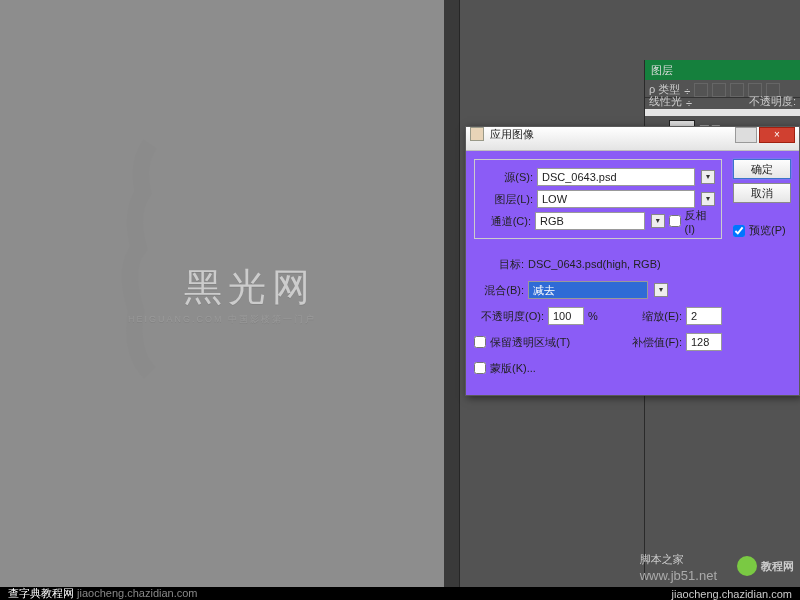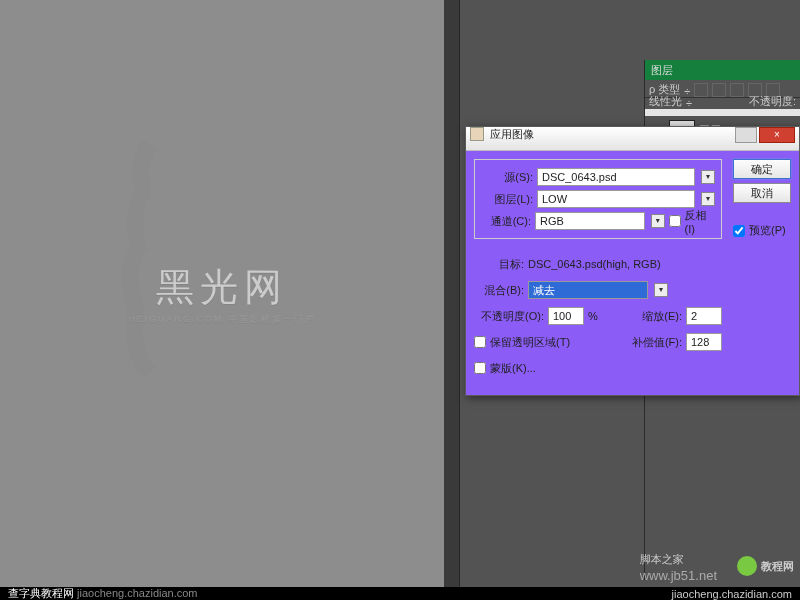--- a/index.html
+++ b/index.html
@@ -1,18 +1,18 @@
 <!DOCTYPE html>
 <html><head>
 <meta charset="utf-8">
 <style>
 *{box-sizing:border-box;margin:0;padding:0;font-family:"Microsoft YaHei",SimSun,sans-serif;font-size:11px;color:#ccc}
 body{background:#4f4f4f;width:800px;height:600px;overflow:hidden;position:relative}
 .canvas{position:absolute;left:0;top:0;width:444px;height:587px;background:#8d8d8d;display:flex;align-items:center;justify-content:center}
-.canvas .wm{color:#9b9b9b;text-align:center;text-shadow:0 1px 0 #838383}
+.canvas .wm{color:#9b9b9b;text-align:right;text-shadow:0 1px 0 #838383}
 .canvas .wm .big{font-size:38px;letter-spacing:6px;font-weight:300}
 .canvas .wm .small{font-size:9px;letter-spacing:2px;color:#9a9a9a}
 .canvas .wm .figure{position:absolute;left:80px;top:130px;width:140px;height:250px;opacity:.08}
 .right{position:absolute;left:444px;top:0;right:0;bottom:0;background:#535353}
 .ruler{position:absolute;left:444px;top:0;width:16px;height:587px;background:#3a3a3a;border-right:1px solid #262626}
 .layers-panel{position:absolute;right:0;top:60px;width:156px;height:520px;background:#535353;border-left:1px solid #2a2a2a}
 .lp-header{background:#15803d;height:20px;line-height:20px;padding:0 6px;color:#ddd}
 .lp-row{display:flex;align-items:flex-end;height:18px;padding:0 4px;gap:4px;color:#b8b8b8}
 .lp-filter{border-bottom:1px solid #333}
 .lp-filter .ficon{width:14px;height:14px;border:1px solid #666;display:inline-block}

